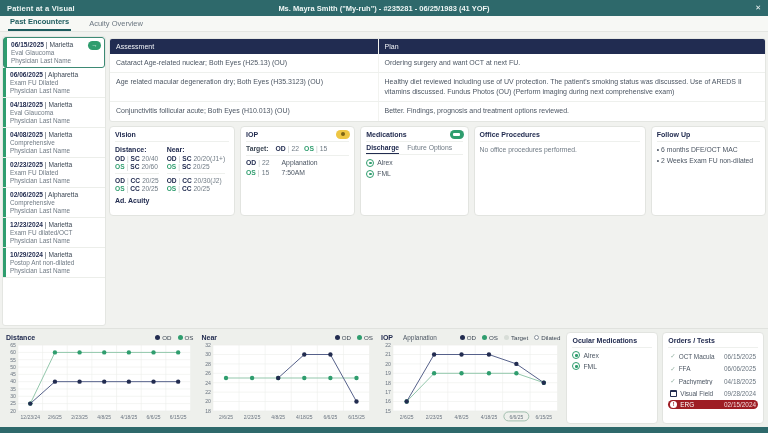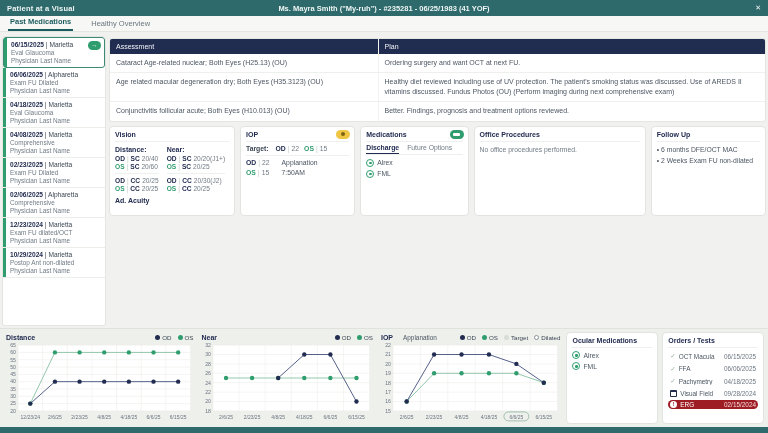--- a/index.html
+++ b/index.html
@@ -119,22 +119,22 @@
 </head>
 <body>
 
 <header class="topbar">
   <span class="title">Patient at a Visual</span>
   <span class="patient">Ms. Mayra Smith ("My-ruh") - #235281 - 06/25/1983 (41 YOF)</span>
   <span class="close">✕</span>
 </header>
 
 <nav class="tabs">
-  <span class="tab active">Past Medications</span>
-  <span class="tab">Healthy Overview</span>
+  <span class="tab active">Past Encounters</span>
+  <span class="tab">Acuity Overview</span>
 </nav>
 
 <aside class="sidebar" id="encounter-list">
   <div class="enc selected">
     <span class="badge">→</span>
     <div class="l1"><b>06/15/2025</b> | Marietta</div>
     <div class="l2">Eval Glaucoma</div>
     <div class="l3">Physician Last Name</div>
   </div>
   <div class="enc">

